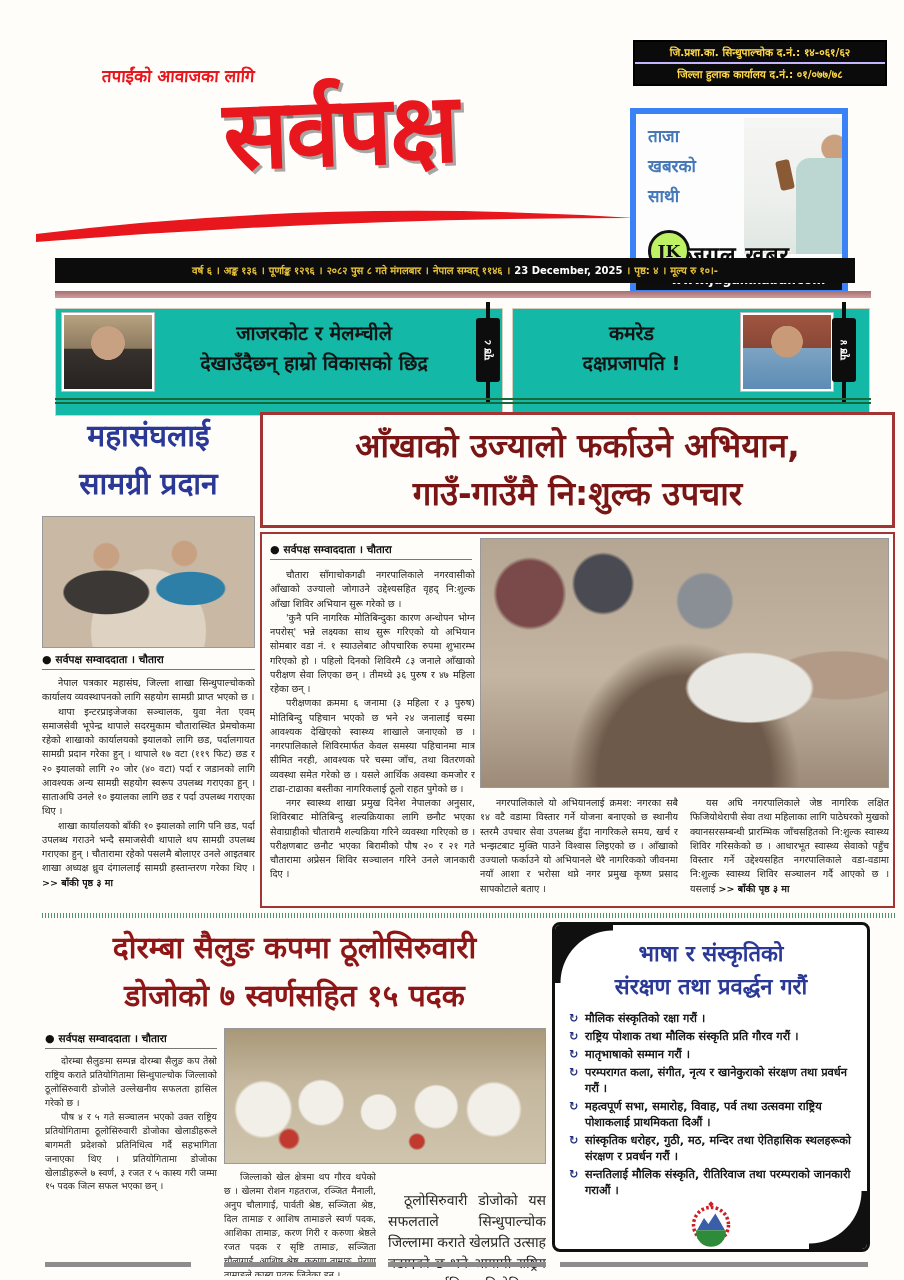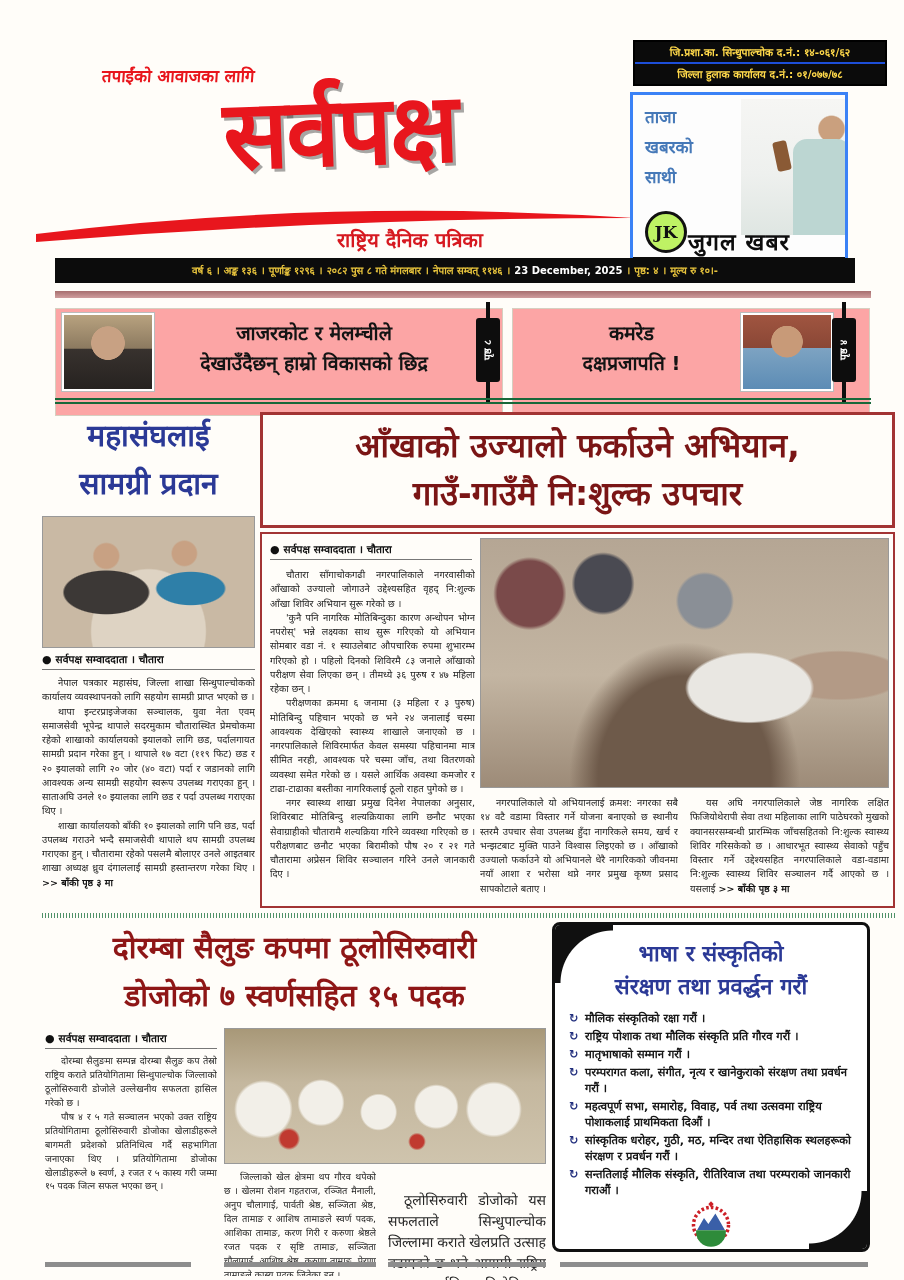--- a/index.html
+++ b/index.html
@@ -6,46 +6,46 @@
   html,body { background:#e9e9e9; }
   body { font-family:"DejaVu Sans", sans-serif; }
   .page { position:relative; width:904px; height:1280px; background:#fffdf9; overflow:hidden; margin:0 auto; color:#1a1a1a; }
 
   
   .tagline { position:absolute; left:102px; top:64px; font-size:17px; font-weight:bold; color:#e8161d; transform:skewX(-4deg); }
   .logo-title { position:absolute; left:60px; top:70px; width:560px; text-align:center; font-size:96px; font-weight:bold; color:#e8161d; transform:rotate(-2deg); line-height:1.3; text-shadow:3px 3px 0 rgba(60,60,60,.45), -1px -1px 0 #fff; letter-spacing:-2px; }
   .swoosh { position:absolute; left:36px; top:206px; }
   .subtitle { position:absolute; left:250px; top:226px; width:320px; text-align:center; font-size:20px; font-weight:bold; color:#d61920; }
 
-  .reg-box { position:absolute; left:633px; top:40px; width:254px; background:#1d4ed8; border:2px solid #000; }
+  .reg-box { position:absolute; left:633px; top:40px; width:254px; background:#c4b5fd; border:2px solid #000; }
   .reg-row { background:#0b0b0b; color:#ffd94a; font-size:10.5px; font-weight:bold; text-align:center; padding:3px 2px; }
   .reg-row + .reg-row { margin-top:2px; }
 
-  .ad-box { position:absolute; left:630px; top:92px; width:218px; height:188px; border:3px solid #3b82f6; background:#fdfdfd; overflow:hidden; }
+  .ad-box { position:absolute; left:630px; top:108px; width:218px; height:188px; border:6px solid #3b82f6; background:#fdfdfd; overflow:hidden; }
   .slogan { position:absolute; left:12px; top:8px; font-size:17px; font-weight:bold; color:#4679b8; line-height:1.75; }
   .woman-photo { position:absolute; left:108px; top:4px; width:146px; height:136px;
     background:
       radial-gradient(circle at 62% 22%, #caa07e 9%, transparent 10%),
       radial-gradient(circle at 48% 50%, #8a5a3f 4%, transparent 5%),
       linear-gradient(180deg, #f6f6f4 0%, #eef0ee 55%, #dfe6e2 100%); }
   .woman-body { position:absolute; left:52px; top:40px; width:58px; height:96px; background:#bcd6d2; border-radius:14px 14px 0 0; }
   .phone { position:absolute; left:34px; top:42px; width:14px; height:30px; background:#8a5a35; border-radius:3px; transform:rotate(-12deg); }
   .jk-logo { position:absolute; left:12px; top:116px; width:42px; height:42px; border:3px solid #111; border-radius:50%; background:#bef264; display:flex; align-items:center; justify-content:center; font-size:17px; font-weight:bold; color:#111; font-family:"DejaVu Serif", serif; }
   .brand { position:absolute; left:0; bottom:20px; width:100%; text-align:center; font-size:23px; font-weight:bold; color:#0d0d0d; letter-spacing:1px; text-shadow:1px 1px 0 #fff; }
   .www-bar { position:absolute; left:0; bottom:0; width:100%; height:20px; background:#0d0d0d; color:#fff; font-size:12.5px; font-weight:bold; text-align:center; line-height:20px; }
   .bird { display:inline-block; width:14px; height:10px; margin-right:4px; }
 
   
   .date-bar { position:absolute; left:55px; top:258px; width:800px; height:25px; background:#0c0c0c; color:#e6c23c; font-size:10px; font-weight:bold; text-align:center; line-height:25px; white-space:nowrap; overflow:hidden; }
   .date-bar .sep { padding:0 4px; color:#e6c23c; }
   .date-bar .en { color:#ffffff; }
   .pink-rule { position:absolute; left:55px; top:291px; width:816px; height:7px; background:linear-gradient(180deg,#a76f6f,#cf9d9d); }
 
   
-  .teaser { position:absolute; top:308px; height:108px; background:#fca5a5; border:1px solid #d6cfc0; }
+  .teaser { position:absolute; top:308px; height:108px; background:#14b8a6; border:1px solid #d6cfc0; }
   .teaser.left { left:55px; width:448px; }
   .teaser.right { left:512px; width:358px; }
   .tz-photo { position:absolute; top:4px; width:92px; height:78px; border:2px solid #fff; box-shadow:0 0 0 1px #bbb; }
   .face-left { left:6px; background:
       radial-gradient(circle at 50% 38%, #c8a183 26%, transparent 27%),
       linear-gradient(180deg, #b8a27f 0%, #8c7a60 45%, #38322e 46%, #262220 100%); }
   .face-right { left:228px; background:
       radial-gradient(circle at 50% 36%, #c89a78 24%, transparent 25%),
       linear-gradient(180deg, #a05540 0%, #8a4736 44%, #7da3c2 45%, #5c8cb5 100%); }
   .tz-head { position:absolute; font-size:19.5px; font-weight:bold; color:#141414; text-align:center; line-height:1.55; }
@@ -135,21 +135,20 @@
 </head>
 <body>
 
 <div class="page">
 
   <div class="tagline">तपाईंको आवाजका लागि</div>
   <div class="logo-title">सर्वपक्ष</div>
   <svg class="swoosh" width="600" height="38" viewBox="0 0 600 38">
     <path d="M0 28 Q 290 -8 598 12 Q 300 12 0 36 Z" fill="#e8161d"></path>
   </svg>
-  <div class="subtitle">राष्ट्रिय दैनिक पत्रिका</div>
 
   <div class="reg-box">
     <div class="reg-row">जि.प्रशा.का. सिन्धुपाल्चोक द.नं.: १४-०६१/६२</div>
     <div class="reg-row">जिल्ला हुलाक कार्यालय द.नं.: ०१/०७७/७८</div>
   </div>
 
   <div class="ad-box">
     <div class="woman-photo">
       <div class="woman-body"></div>
       <div class="phone"></div>

